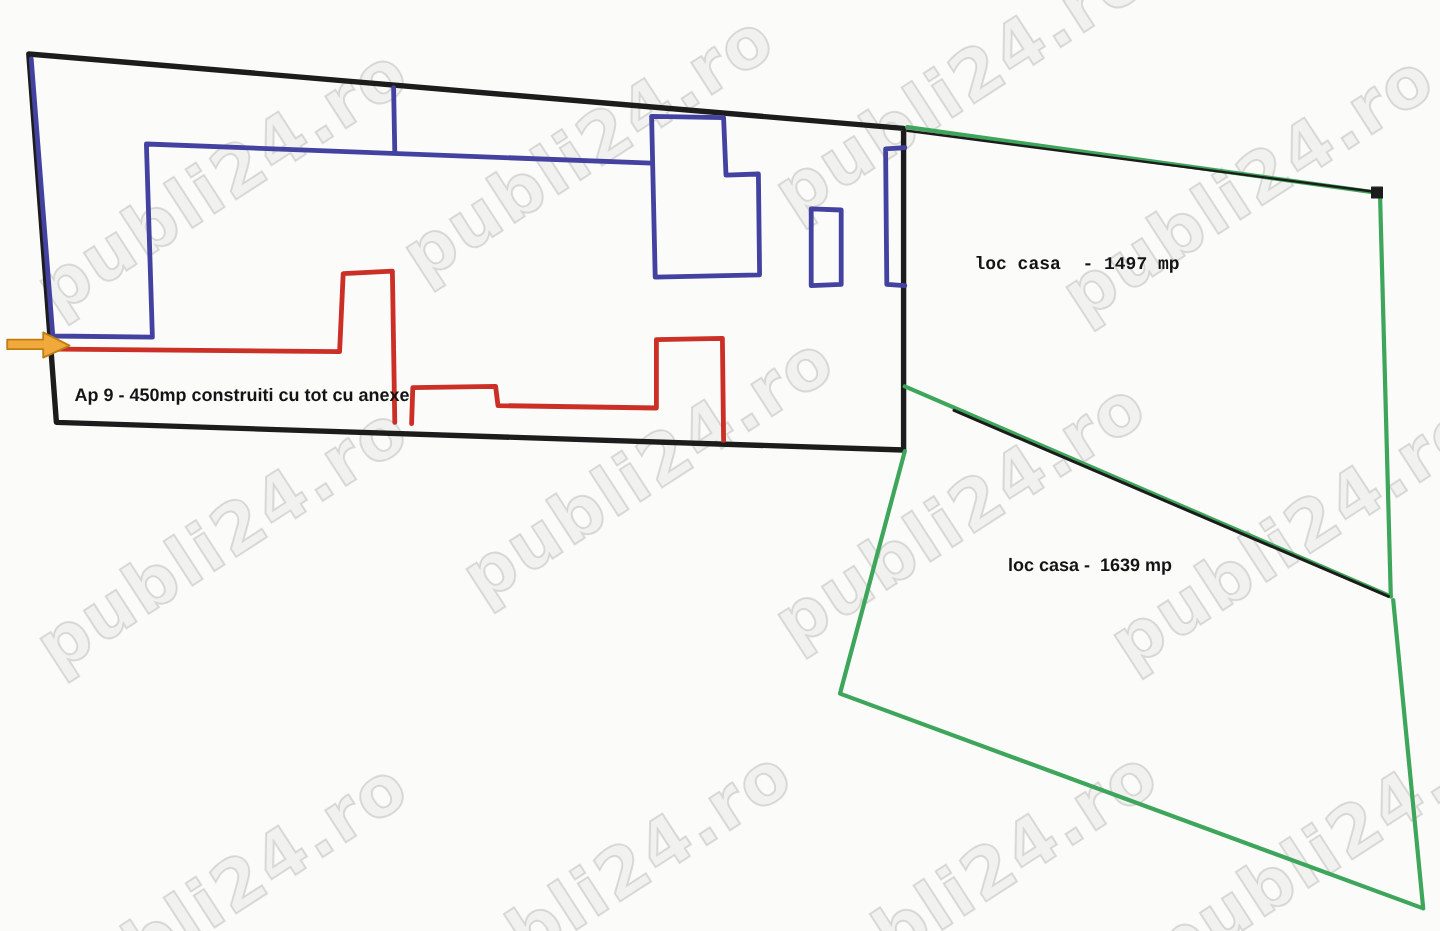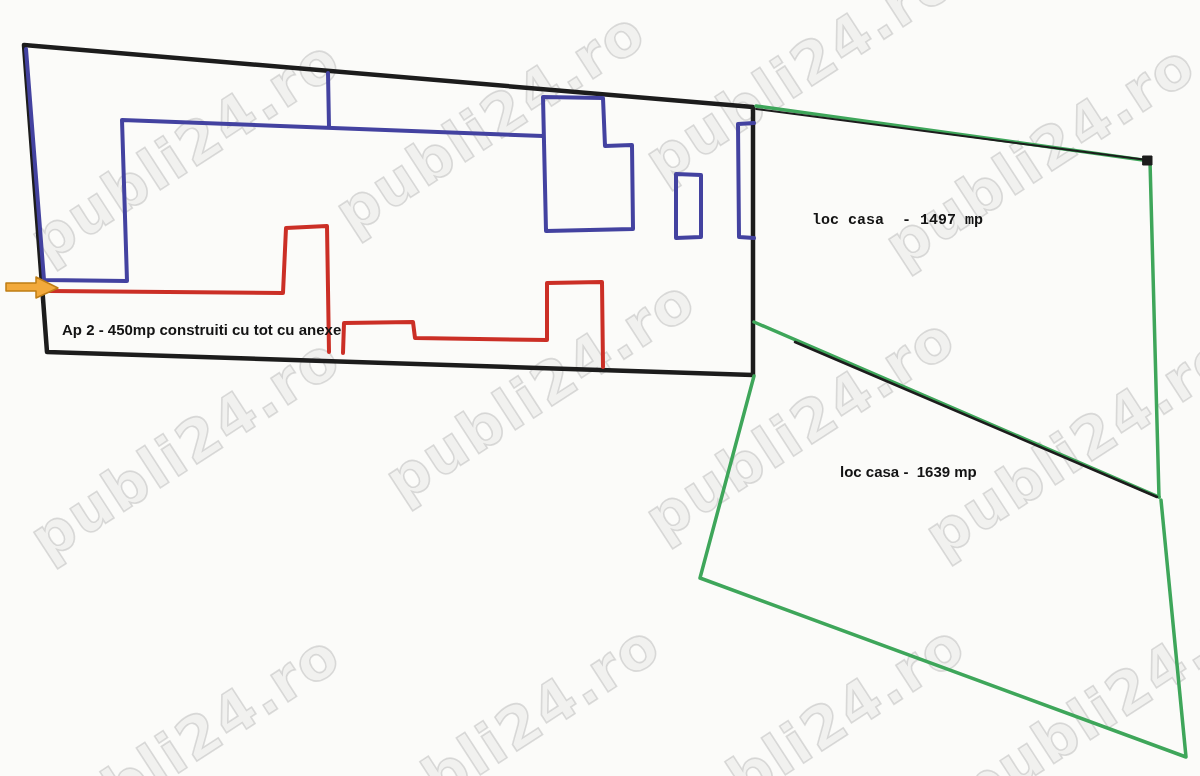--- a/index.html
+++ b/index.html
@@ -73,19 +73,19 @@
       <polyline points="754,322 1159,497" stroke="#3ea65a" stroke-width="3.5" fill="none" stroke-linejoin="round" stroke-linecap="round"></polyline>
       <polyline points="754,376 700,578 1186,757 1161,500" stroke="#3ea65a" stroke-width="3.5" fill="none" stroke-linejoin="round" stroke-linecap="round"></polyline>
       <polyline points="756,109 1147,160" stroke="#1c1c1c" stroke-width="2" fill="none" stroke-linejoin="round" stroke-linecap="round"></polyline>
       <polyline points="795,342 1157,497" stroke="#1c1c1c" stroke-width="2.5" fill="none" stroke-linejoin="round" stroke-linecap="round"></polyline>
       <polygon points="1143,156 1152,156 1152,165 1143,165" stroke="#1c1c1c" stroke-width="1" fill="#1c1c1c" stroke-linejoin="round" stroke-linecap="round"></polygon>
       <polygon points="6,283 36,283 36,277 58,288 36,298 36,291 6,291" stroke="#bf7d15" stroke-width="1.5" fill="#f2a93b" stroke-linejoin="round" stroke-linecap="round"></polygon>
     </svg>
 
 
 
-  <div class="label label-ap2">Ap 2 - 450mp construiti cu tot cu anexe</div>
+  <div class="label label-ap2">Ap 9 - 450mp construiti cu tot cu anexe</div>
 
   <div class="label label-loc1">loc casa  - 1497 mp</div>
 
   <div class="label label-loc2">loc casa -  1639 mp</div>
 
 </div>
 
 </body></html>

